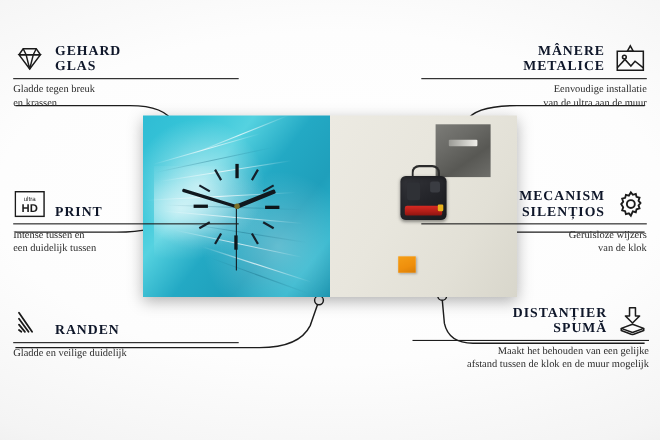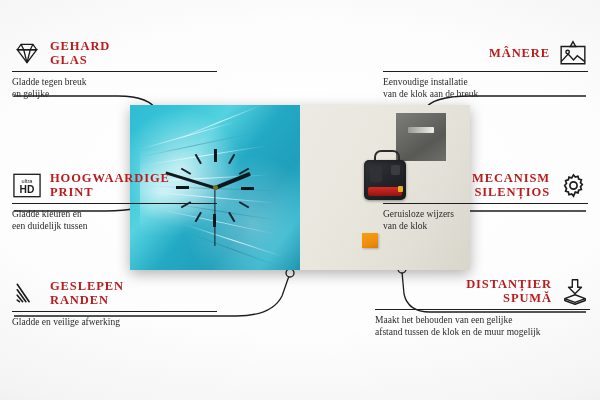--- a/index.html
+++ b/index.html
@@ -70,31 +70,31 @@
     background:linear-gradient(160deg,#f59e16 0%,#ef8f0c 60%,#d87e08 100%);
     box-shadow:1px 1px 2px rgba(0,0,0,.25);
   }
 
   
   .callout{position:absolute;width:205px;}
   .callout .head{display:flex;align-items:center;gap:8px;}
   .callout.right .head{flex-direction:row-reverse;}
   .ico{width:30px;height:30px;flex:0 0 30px;display:flex;align-items:center;justify-content:center;color:#1b1b1b;}
   .ttl{
-    font-size:12.5px;letter-spacing:.9px;line-height:14px;color:#b91c1c;
+    font-size:12.5px;letter-spacing:.9px;line-height:14px;color:#0f172a;
     font-family:"Liberation Serif",serif;font-weight:700;
     text-transform:uppercase;
   }
   .callout.right .ttl{text-align:right;}
   .rule{height:1px;background:#1d1d1d;margin:3px 0 4px 0;}
   .sub{
     font-size:9.5px;line-height:12px;color:#2a2a2a;
     font-family:"Liberation Serif",serif;
   }
-  .callout.right .sub{}
+  .callout.right .sub{text-align:right;}
 
   .c1{left:12px;top:38px;}
   .c2{left:12px;top:170px;}
   .c3{left:12px;top:278px;}
   .c4{right:12px;top:38px;}
   .c5{right:12px;top:170px;}
   .c6{right:10px;top:276px;width:215px;}
 
   svg.leaders{position:absolute;inset:0;width:600px;height:400px;pointer-events:none;}
 </style>
@@ -210,84 +210,85 @@
         </svg>
       </span>
       <span class="ttl">
         <span>GEHARD</span><br>
         <span>GLAS</span>
       </span>
     </div>
     <div class="rule"></div>
     <div class="sub">
       <span>Gladde tegen breuk</span><br>
-      <span>en gelijke</span>
+      <span>en krassen</span>
     </div>
   </div>
 
   <div class="callout left c2">
     <div class="head">
       <span class="ico">
         <svg viewBox="0 0 30 26" width="28" height="25">
           <rect x="1" y="1" width="28" height="24" fill="none" stroke="#1b1b1b" stroke-width="1.4"></rect>
           <text x="15" y="10" font-family="Liberation Sans, sans-serif" font-size="6" fill="#1b1b1b" text-anchor="middle">ultra</text>
           <text x="15" y="21" font-family="Liberation Sans, sans-serif" font-size="11" font-weight="bold" fill="#1b1b1b" text-anchor="middle">HD</text>
         </svg>
       </span>
       <span class="ttl">
-        <span>HOOGWAARDIGE</span><br>
+        <br>
         <span>PRINT</span>
       </span>
     </div>
     <div class="rule"></div>
     <div class="sub">
-      <span>Gladde kleuren en</span><br>
+      <span>Intense tussen en</span><br>
       <span>een duidelijk tussen</span>
     </div>
   </div>
 
   <div class="callout left c3">
     <div class="head">
       <span class="ico">
         <svg viewBox="0 0 24 24" width="26" height="26" stroke="#1b1b1b" stroke-width="1.5" fill="none" stroke-linecap="round">
           <path d="M3 4L14 20"></path>
             <path d="M3 9L11 20"></path>
             <path d="M3 14L8 20"></path>
             <path d="M3 18.5L5 20"></path>
         </svg>
       </span>
       <span class="ttl">
-        <span>GESLEPEN</span><br>
+        <br>
         <span>RANDEN</span>
       </span>
     </div>
     <div class="rule"></div>
     <div class="sub">
-      <span>Gladde en veilige afwerking</span>
+      <span>Gladde en veilige duidelijk</span>
     </div>
   </div>
 
   <div class="callout right c4">
     <div class="head">
       <span class="ico">
         <svg viewBox="0 0 26 24" width="28" height="26" fill="none" stroke="#1b1b1b" stroke-width="1.3">
           <path d="M2 6h22v16H2z"></path>
           <path d="M13 1.5L10.5 6h5z"></path>
           <circle cx="8" cy="11" r="1.6"></circle>
           <path d="M2 20l6.5-7 5 5.5 3.5-4L24 20"></path>
         </svg>
       </span>
       <span class="ttl">
         <span>MÂNERE</span><br>
+        <span>METALICE</span>
       </span>
     </div>
     <div class="rule"></div>
     <div class="sub">
       <span>Eenvoudige installatie</span><br>
-      <span>van de klok aan de breuk</span>
+      <span>van de ultra aan de muur</span>
     </div>
   </div>
 
   <div class="callout right c5">
     <div class="head">
       <span class="ico">
         <svg viewBox="0 0 24 24" width="27" height="27" fill="none" stroke="#1b1b1b" stroke-width="1.5">
           <path d="M12 2.6l1.6 1.9 2.4-.7.6 2.4 2.4.7-.8 2.4 1.6 1.9-1.6 1.9.8 2.4-2.4.7-.6 2.4-2.4-.7L12 21.4l-1.6-1.9-2.4.7-.6-2.4-2.4-.7.8-2.4L4.2 12l1.6-1.9-.8-2.4 2.4-.7.6-2.4 2.4.7z"></path>
           <circle cx="12" cy="12" r="3.2"></circle>
         </svg>

